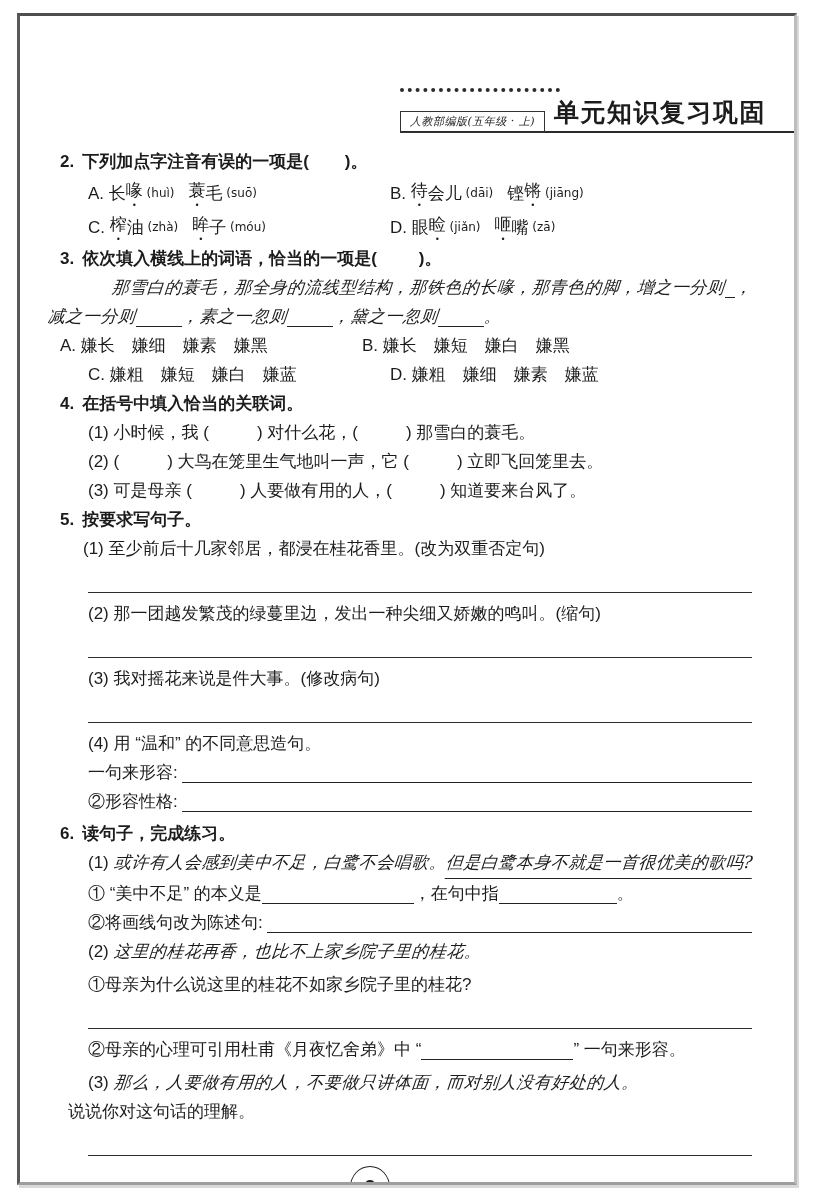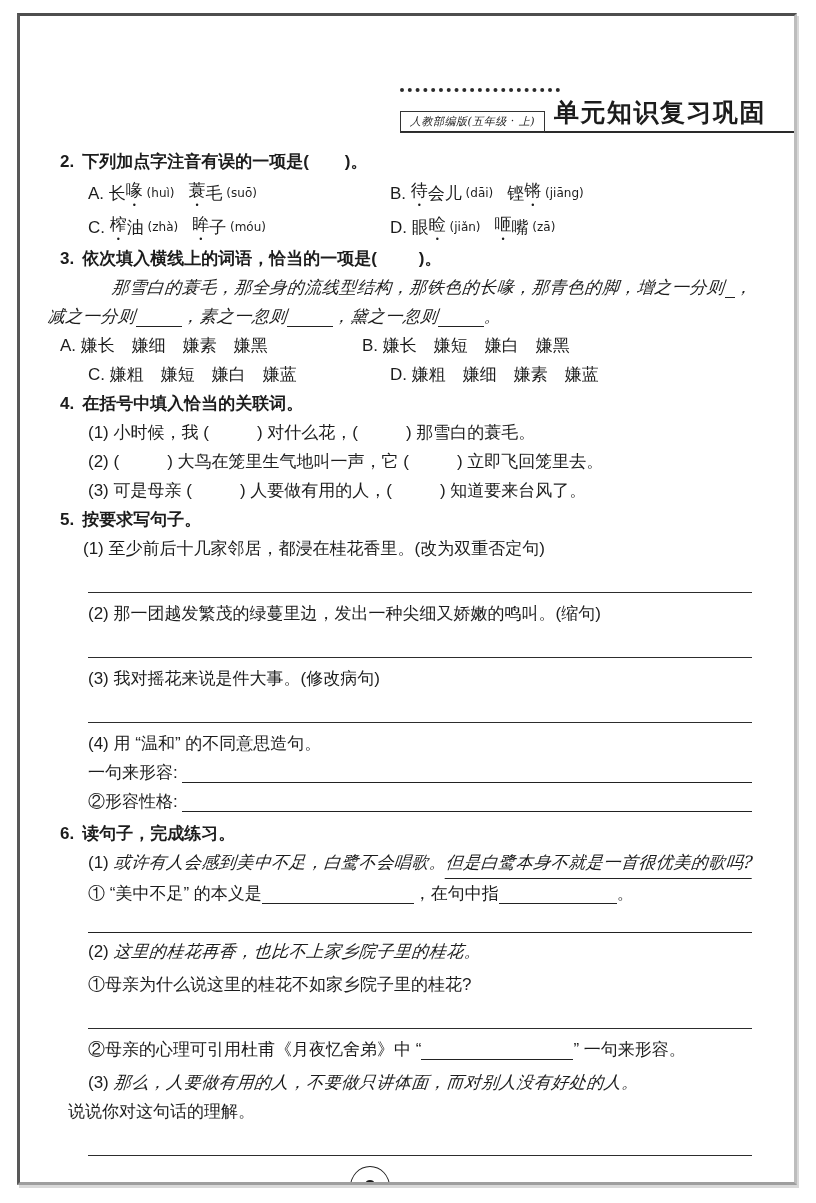--- a/index.html
+++ b/index.html
@@ -94,21 +94,21 @@
       <div class="line" style="margin-top: 6px; margin-left: 28px;"><span class="">(2) 那一团越发繁茂的绿蔓里边，发出一种尖细又娇嫩的鸣叫。(缩句)</span></div>
       <div class="line rule" style="margin-left: 28px;"></div>
       <div class="line" style="margin-top: 6px; margin-left: 28px;"><span class="">(3) 我对摇花来说是件大事。(修改病句)</span></div>
       <div class="line rule" style="margin-left: 28px;"></div>
       <div class="line" style="margin-top: 6px; margin-left: 28px;"><span class="">(4) 用 “温和” 的不同意思造句。</span></div>
       <div class="line" style="margin-left: 28px;"><span class="">一句来形容: </span><span class="blank fill"></span></div>
       <div class="line" style="margin-left: 28px;"><span class="">②形容性格: </span><span class="blank fill"></span></div>
       <div class="line" style="margin-top: 3px;"><span class="qnum">6.</span><span class="bold">读句子，完成练习。</span></div>
       <div class="line" style="margin-left: 28px;"><span class="">(1) </span><span class="kai">或许有人会感到美中不足，白鹭不会唱歌。</span><span class="kai ul">但是白鹭本身不就是一首很优美的歌吗?</span></div>
       <div class="line" style="margin-left: 28px;"><span class="">① “美中不足” 的本义是</span><span class="blank" style="width: 152px;"></span><span class="">，在句中指</span><span class="blank" style="width: 118px;"></span><span class="">。</span></div>
-      <div class="line" style="margin-left: 28px;"><span class="blank fill"></span></div>
+      <div class="line" style="margin-left: 28px;"><span class="">②将画线句改为陈述句: </span><span class="blank fill"></span></div>
       <div class="line" style="margin-left: 28px;"><span class="">(2) </span><span class="kai">这里的桂花再香，也比不上家乡院子里的桂花。</span></div>
       <div class="line" style="margin-top: 4px; margin-left: 28px;"><span class="">①母亲为什么说这里的桂花不如家乡院子里的桂花?</span></div>
       <div class="line rule" style="margin-left: 28px;"></div>
       <div class="line" style="margin-top: 6px; margin-left: 28px;"><span class="">②母亲的心理可引用杜甫《月夜忆舍弟》中 “</span><span class="blank" style="width: 152px;"></span><span class="">” 一句来形容。</span></div>
       <div class="line" style="margin-top: 4px; margin-left: 28px;"><span class="">(3) </span><span class="kai">那么，人要做有用的人，不要做只讲体面，而对别人没有好处的人。</span></div>
       <div class="line" style="margin-left: 8px;"><span class="">说说你对这句话的理解。</span></div>
       <div class="line rule" style="margin-left: 28px;"></div>
     </div>
 
   <div class="pagenum-wrap">

